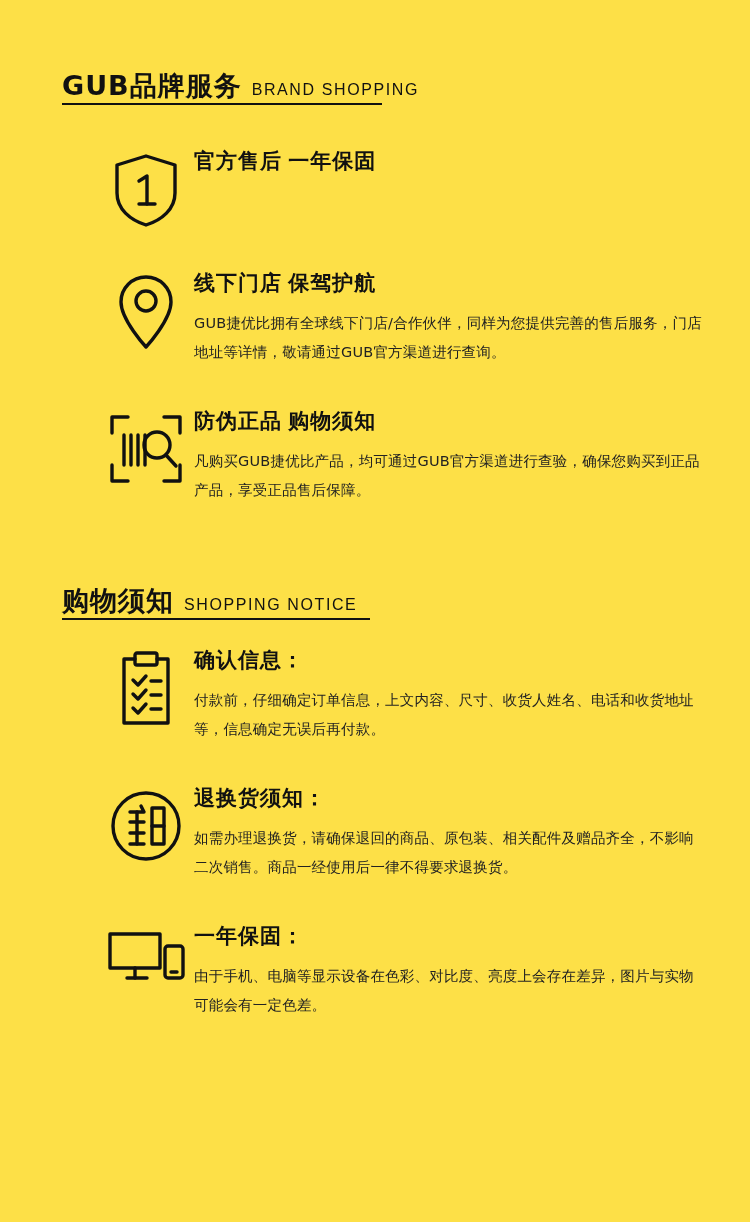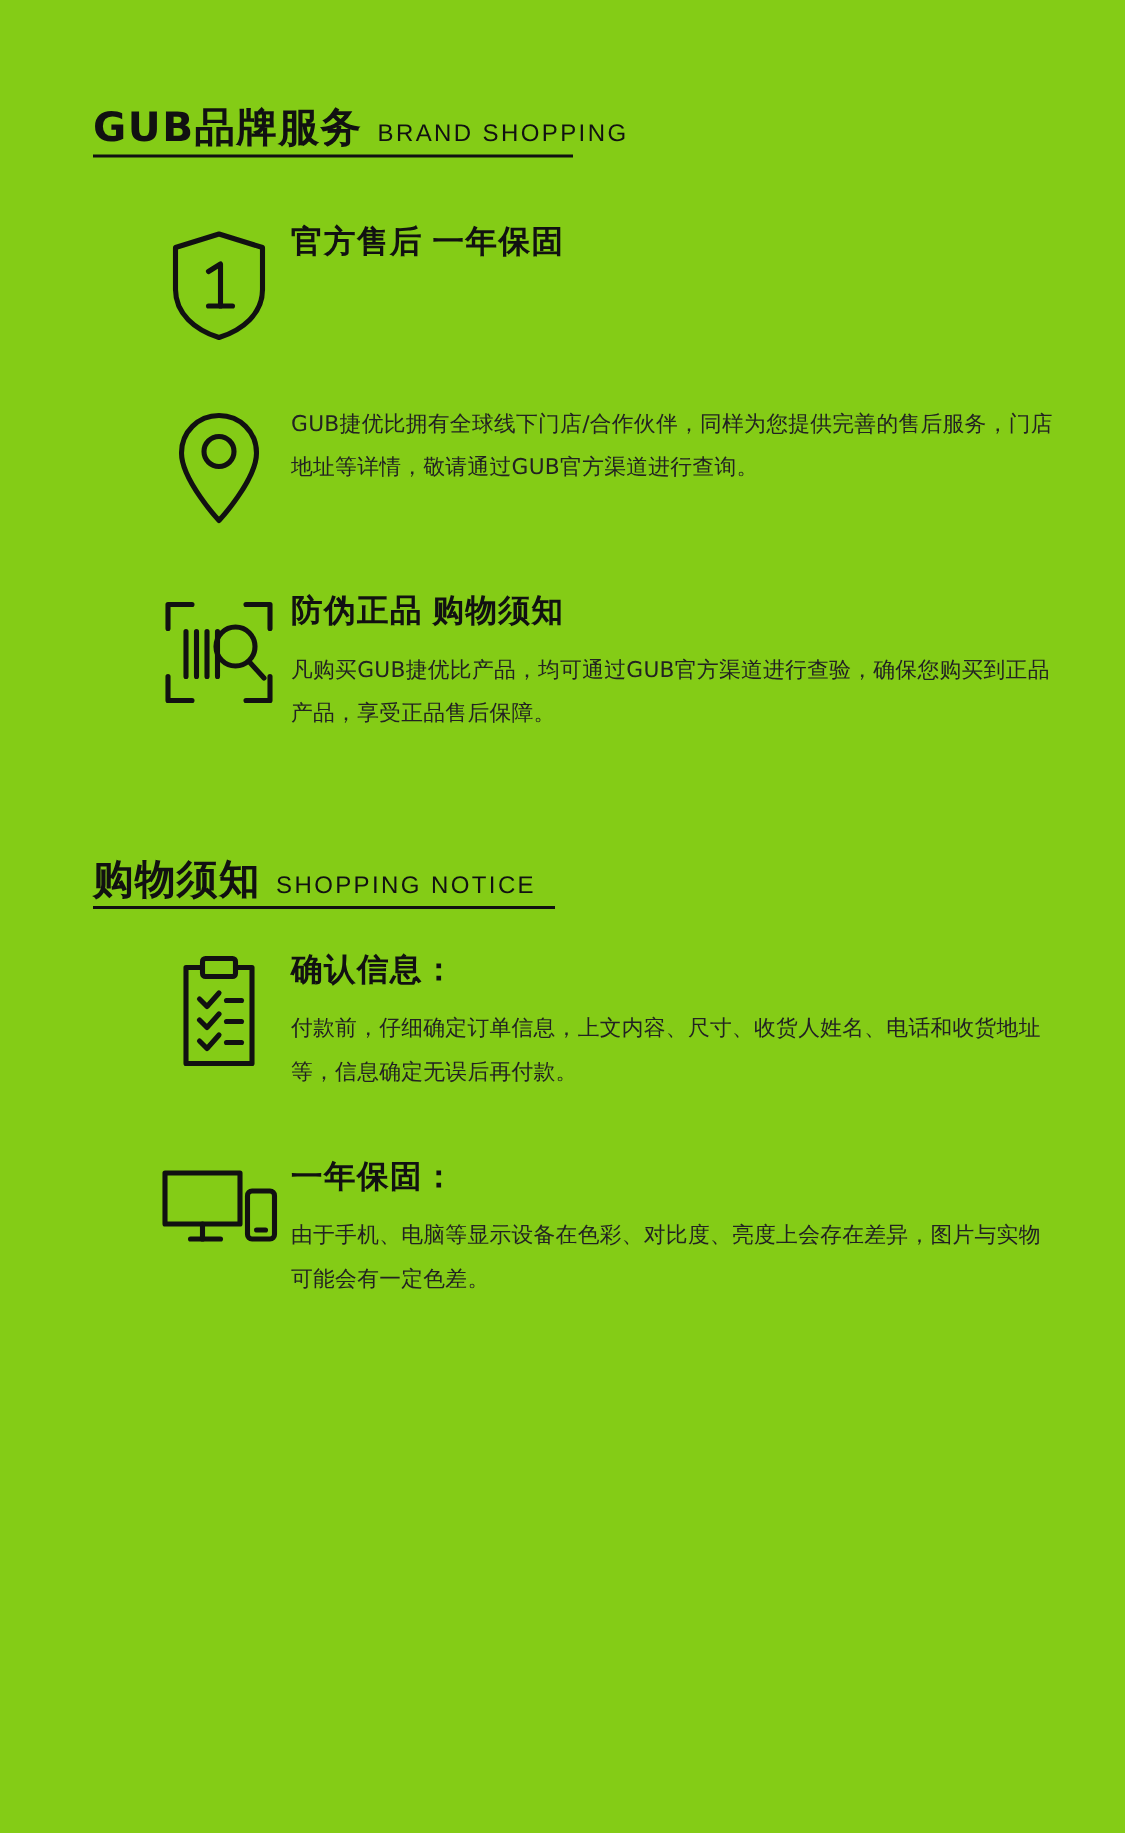--- a/index.html
+++ b/index.html
@@ -12,21 +12,21 @@
     width: 750px;
     height: 1222px;
     font-family: "Liberation Sans", "DejaVu Sans", sans-serif;
     color: #1a1a1a;
     overflow: hidden;
   }
   .page {
     width: 750px;
     height: 1222px;
     position: relative;
-    background: #84cc16;
+    background: #fde047;
   }
 
   
   .section-head {
     display: flex;
     align-items: flex-end;
     padding-left: 62px;
     border-bottom: 0;
     position: relative;
   }
@@ -118,20 +118,21 @@
   </div>
 
   <div class="block" style="margin-top:40px;">
     <div class="icon-wrap">
       <svg width="62" height="80" viewBox="0 0 62 80" fill="none" stroke="#111" stroke-width="3.4" stroke-linecap="round" stroke-linejoin="round">
         <path d="M31 4 C17 4 6 15 6 29 C6 47 31 74 31 74 C31 74 56 47 56 29 C56 15 45 4 31 4 Z"></path>
         <circle cx="31" cy="28" r="10"></circle>
       </svg>
     </div>
     <div class="text-wrap">
+      <div class="b-title">线下门店  保驾护航</div>
       <div class="b-body">GUB捷优比拥有全球线下门店/合作伙伴，同样为您提供完善的售后服务，门店地址等详情，敬请通过GUB官方渠道进行查询。</div>
     </div>
   </div>
 
   <div class="block" style="margin-top:40px;">
     <div class="icon-wrap">
       <svg width="76" height="76" viewBox="0 0 76 76" fill="none" stroke="#111" stroke-width="3.4" stroke-linecap="round" stroke-linejoin="round">
         <path d="M4 22 L4 6 L20 6"></path>
         <path d="M56 6 L72 6 L72 22"></path>
         <path d="M72 54 L72 70 L56 70"></path>
@@ -166,20 +167,36 @@
         <path d="M18 58 L23 63 L31 54"></path>
         <path d="M36 59 L46 59"></path>
       </svg>
     </div>
     <div class="text-wrap">
       <div class="b-title">确认信息：</div>
       <div class="b-body">付款前，仔细确定订单信息，上文内容、尺寸、收货人姓名、电话和收货地址等，信息确定无误后再付款。</div>
     </div>
   </div>
 
+  <div class="block" style="margin-top:40px;">
+    <div class="icon-wrap">
+      <svg width="76" height="76" viewBox="0 0 76 76" fill="none" stroke="#111" stroke-width="3.4" stroke-linecap="round" stroke-linejoin="round">
+        <circle cx="38" cy="38" r="33"></circle>
+        <path d="M22 24 L36 24 L33 18"></path>
+        <path d="M29 24 L29 56"></path>
+        <path d="M22 34 L36 34 M22 45 L36 45 M22 56 L36 56"></path>
+        <path d="M44 20 L56 20 L56 56 L44 56 Z"></path>
+        <path d="M44 38 L56 38"></path>
+      </svg>
+    </div>
+    <div class="text-wrap">
+      <div class="b-title">退换货须知：</div>
+      <div class="b-body">如需办理退换货，请确保退回的商品、原包装、相关配件及赠品齐全，不影响二次销售。商品一经使用后一律不得要求退换货。</div>
+    </div>
+  </div>
 
   <div class="block" style="margin-top:40px;">
     <div class="icon-wrap">
       <svg width="82" height="62" viewBox="0 0 82 62" fill="none" stroke="#111" stroke-width="3.4" stroke-linecap="round" stroke-linejoin="round">
         <path d="M5 8 L55 8 L55 42 L5 42 Z"></path>
         <path d="M22 52 L42 52"></path>
         <path d="M30 42 L30 52"></path>
         <rect x="60" y="20" width="18" height="32" rx="3"></rect>
         <path d="M66 46 L72 46"></path>
       </svg>

